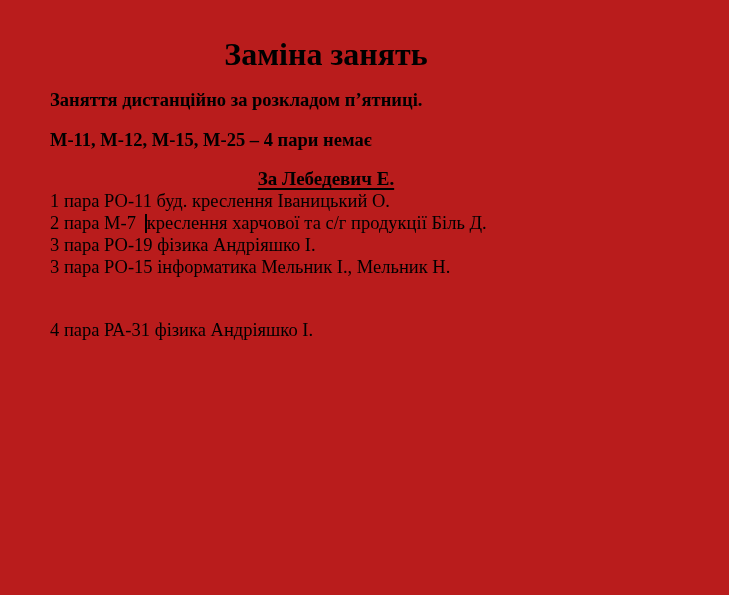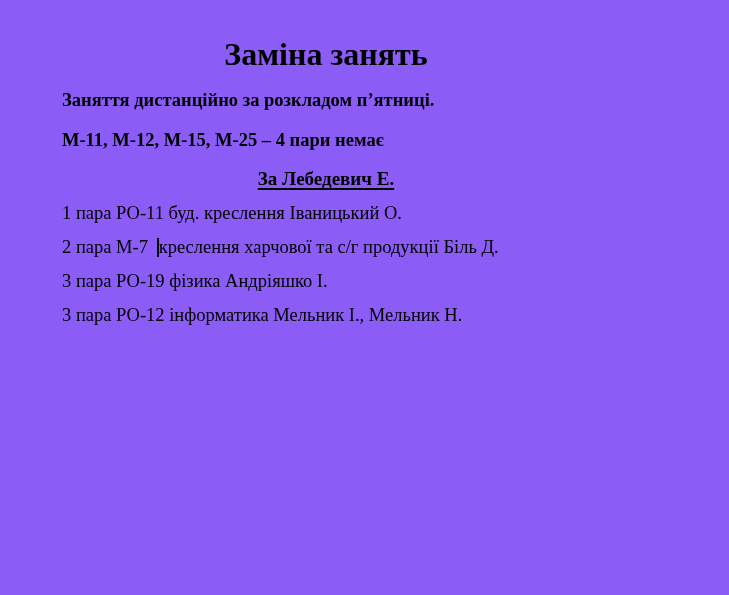--- a/index.html
+++ b/index.html
@@ -6,33 +6,33 @@
     margin: 0;
     padding: 0;
     background: #ffffff;
   }
   .page {
     position: relative;
     width: 729px;
     height: 595px;
     box-sizing: border-box;
     padding: 35px 127px 0 50px;
-    background: #8b5cf6;
+    background: #b91c1c;
     color: #000000;
     font-family: "Liberation Serif", "DejaVu Serif", serif;
     overflow: hidden;
   }
   .doc-title {
     text-align: center;
     font-weight: bold;
     font-size: 32px;
     line-height: 38px;
   }
   .line {
-    margin: 12px;
+    margin: 0;
     font-size: 18.5px;
     line-height: 22px;
     white-space: pre-wrap;
   }
   .bold { font-weight: bold; }
   .section-heading {
     margin: 0;
     font-size: 19px;
     line-height: 22px;
     font-weight: bold;
@@ -73,16 +73,17 @@
     <span class="u">За Лебедевич Е.</span>
   </p>
 
   <p class="line">1 пара РО-11 буд. креслення Іваницький О.</p>
 
   <p class="line"><span>2 пара М-7  </span><span class="caret"></span><span>креслення харчової та с/г продукції Біль Д.</span></p>
 
   <p class="line">3 пара РО-19 фізика Андріяшко І.</p>
 
 
-  <p class="line">3 пара РО-12 інформатика Мельник І., Мельник Н.</p>
+  <p class="line">3 пара РО-15 інформатика Мельник І., Мельник Н.</p>
 
+  <p class="line mt41">4 пара РА-31 фізика Андріяшко І.</p>
 
 </div>
 
 </body></html>

